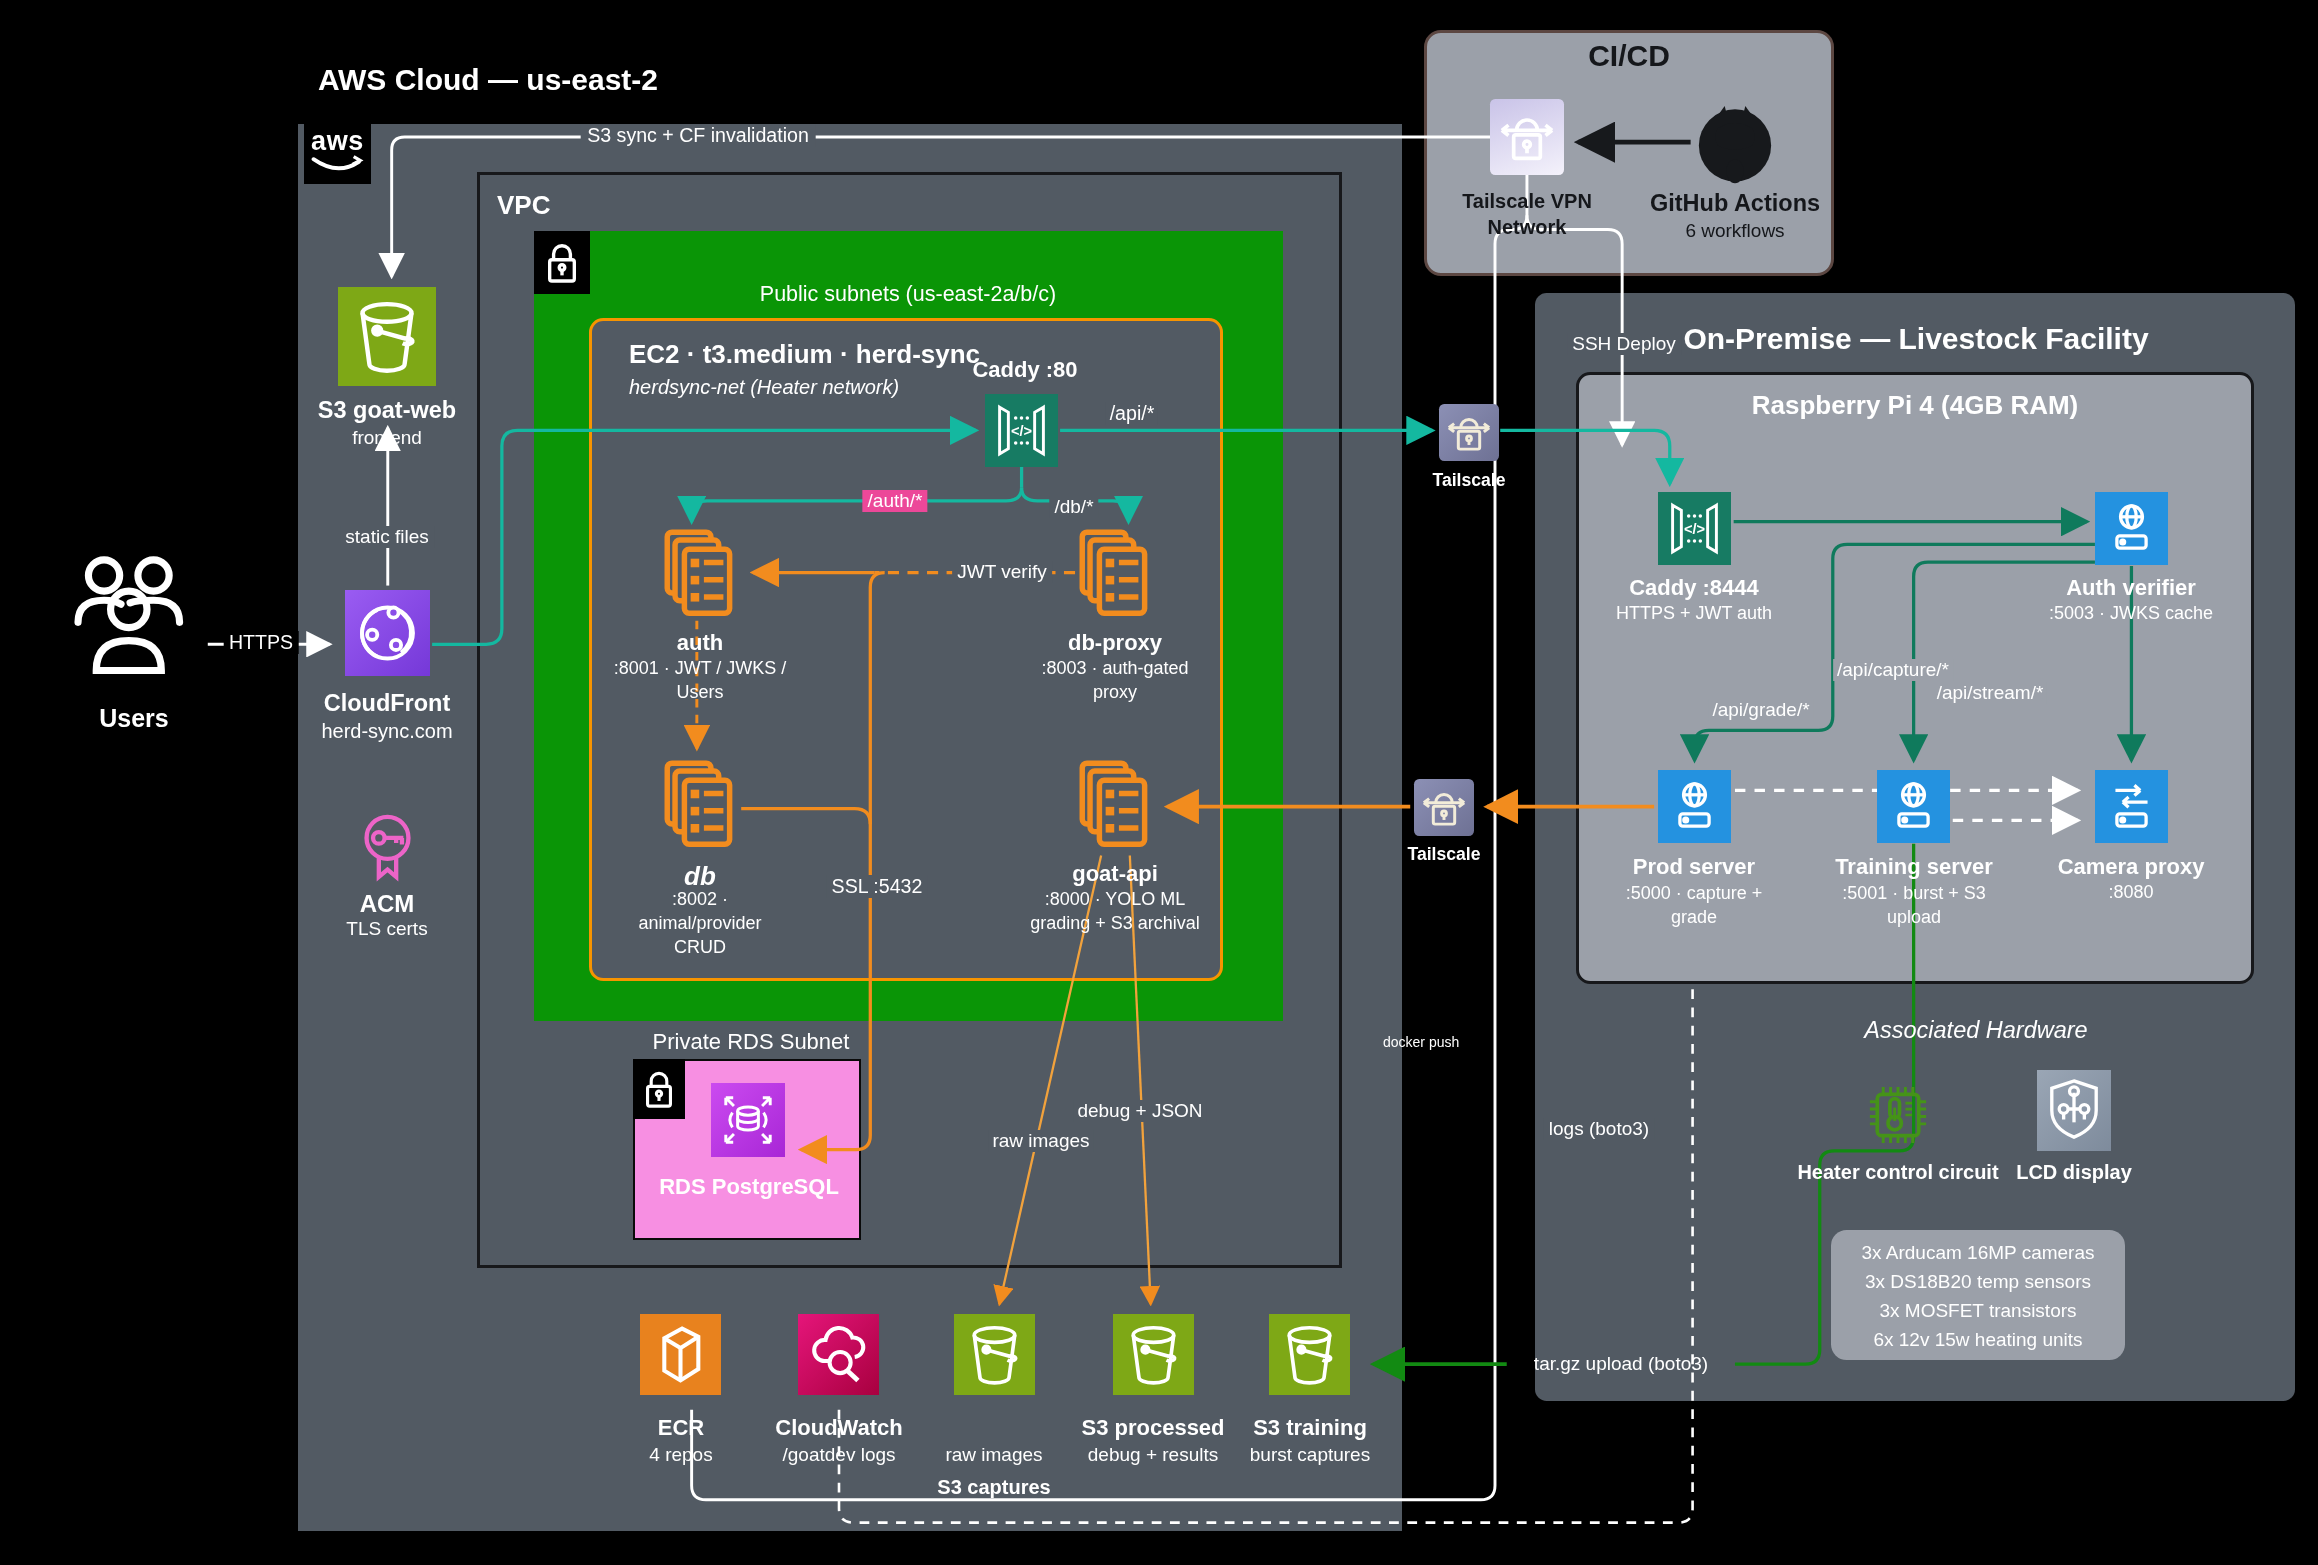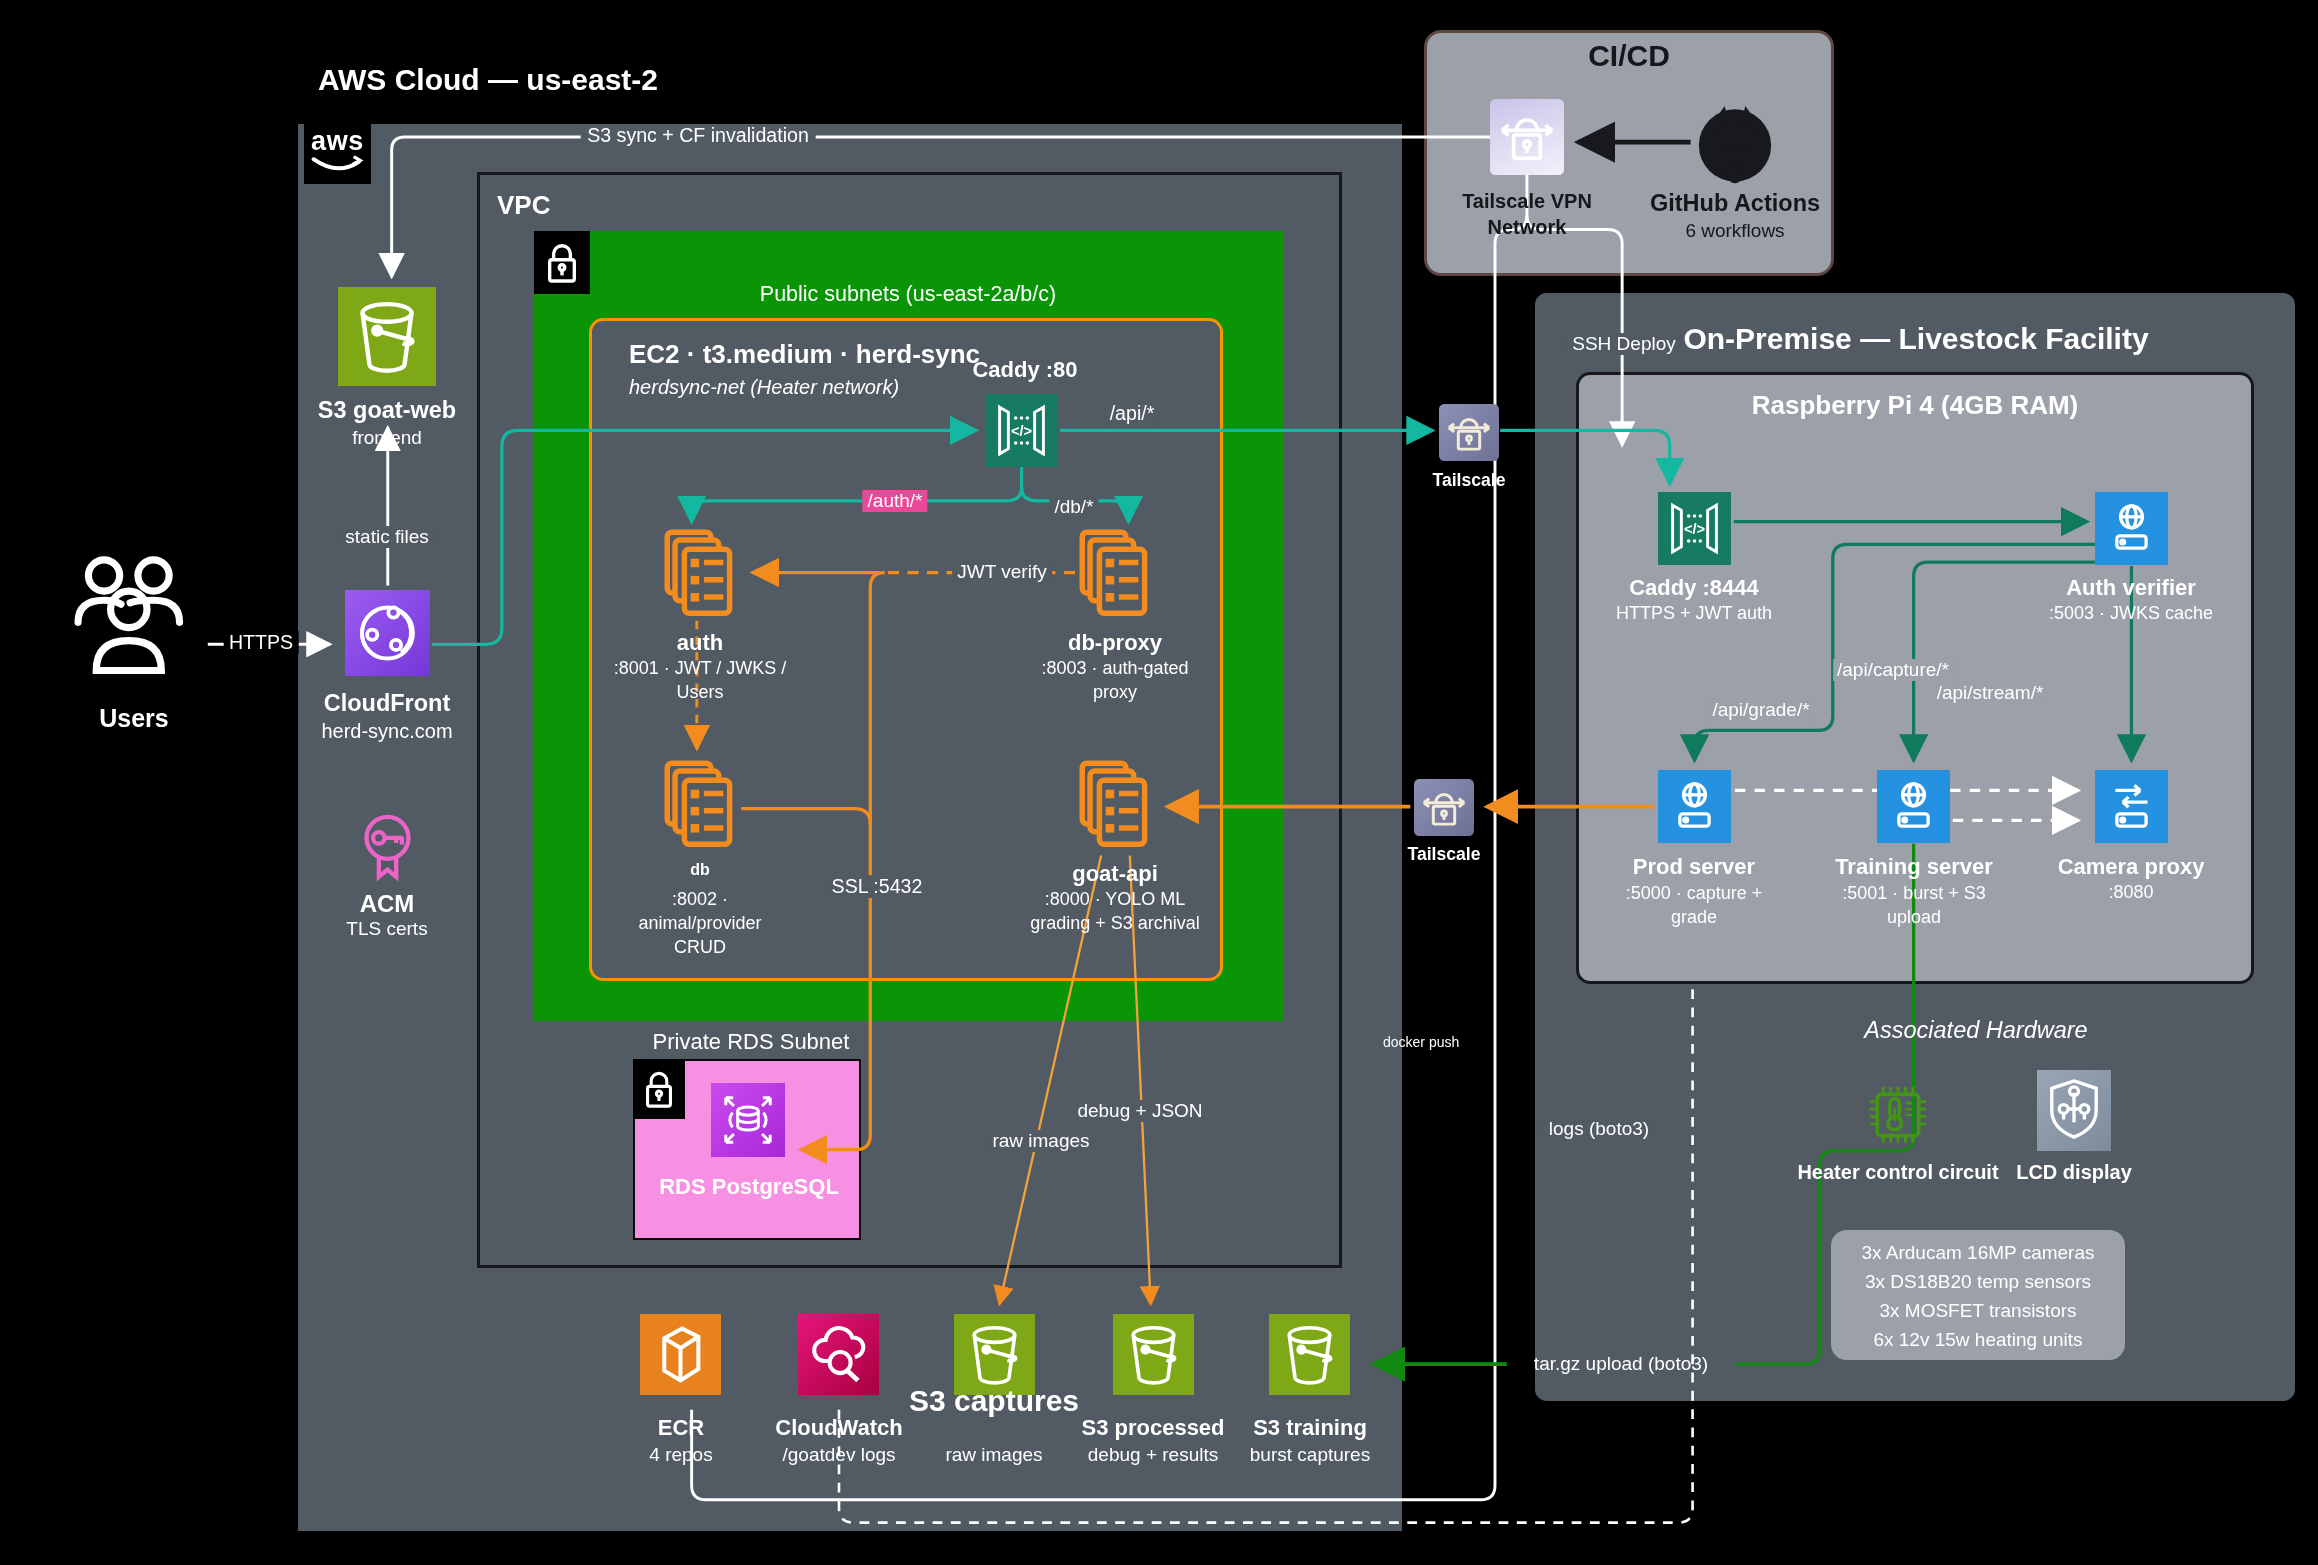--- a/index.html
+++ b/index.html
@@ -406,21 +406,21 @@
   <div class="lbl" style="left:387px;top:918px;font-size:19px;">TLS certs</div>
 
   <div class="lbl bold" style="left:1025px;top:357px;font-size:22px;">Caddy :80</div>
 
   <div class="lbl bold" style="left:700px;top:630px;font-size:22px;">auth</div>
   <div class="lbl wrap" style="left:700px;top:657px;font-size:18px;width:183px;white-space:normal;">:8001 · JWT / JWKS / Users</div>
 
   <div class="lbl bold" style="left:1115px;top:630px;font-size:22px;">db-proxy</div>
   <div class="lbl wrap" style="left:1115px;top:657px;font-size:18px;width:170px;white-space:normal;">:8003 · auth-gated proxy</div>
 
-  <div class="lbl bold" style="left:700px;top:861px;font-size:16px;">db</div>
+  <div class="lbl bold" style="left:700px;top:861px;font-size:26px;font-style:italic;">db</div>
   <div class="lbl wrap" style="left:700px;top:888px;font-size:18px;width:150px;white-space:normal;">:8002 · animal/provider CRUD</div>
 
   <div class="lbl bold" style="left:1115px;top:861px;font-size:22px;">goat-api</div>
   <div class="lbl wrap" style="left:1115px;top:888px;font-size:18px;width:170px;white-space:normal;">:8000 · YOLO ML grading + S3 archival</div>
 
   <div class="lbl bold" style="left:749px;top:1174px;font-size:22px;">RDS PostgreSQL</div>
 
   <div class="lbl bold" style="left:1469px;top:470px;font-size:17.6px;">Tailscale</div>
   <div class="lbl bold" style="left:1444px;top:844px;font-size:17.6px;">Tailscale</div>
 
@@ -443,21 +443,21 @@
   <div class="lbl bold" style="left:2131px;top:854px;font-size:22px;">Camera proxy</div>
   <div class="lbl" style="left:2131px;top:882px;font-size:18px;">:8080</div>
 
   <div class="lbl bold" style="left:1898px;top:1161px;font-size:20px;">Heater control circuit</div>
   <div class="lbl bold" style="left:2074px;top:1161px;font-size:20px;">LCD display</div>
 
   <div class="lbl bold" style="left:681px;top:1415px;font-size:22px;">ECR</div>
   <div class="lbl" style="left:681px;top:1444px;font-size:19px;">4 repos</div>
   <div class="lbl bold" style="left:839px;top:1415px;font-size:22px;">CloudWatch</div>
   <div class="lbl" style="left:839px;top:1444px;font-size:19px;">/goatdev logs</div>
-  <div class="lbl bold" style="left:994px;top:1384px;font-size:30px;">S3 captures</div>
+  <div class="lbl bold" style="left:994px;top:1476px;font-size:20px;">S3 captures</div>
   <div class="lbl" style="left:994px;top:1444px;font-size:19px;">raw images</div>
   <div class="lbl bold" style="left:1153px;top:1415px;font-size:22px;">S3 processed</div>
   <div class="lbl" style="left:1153px;top:1444px;font-size:19px;">debug + results</div>
   <div class="lbl bold" style="left:1310px;top:1415px;font-size:22px;">S3 training</div>
   <div class="lbl" style="left:1310px;top:1444px;font-size:19px;">burst captures</div>
 
   <div class="abs" style="left:1831px;top:1238px;width:294px;text-align:center;font-size:19px;line-height:29px;">
     <div>3x Arducam 16MP cameras</div>
     <div>3x DS18B20 temp sensors</div>
     <div>3x MOSFET transistors</div>

